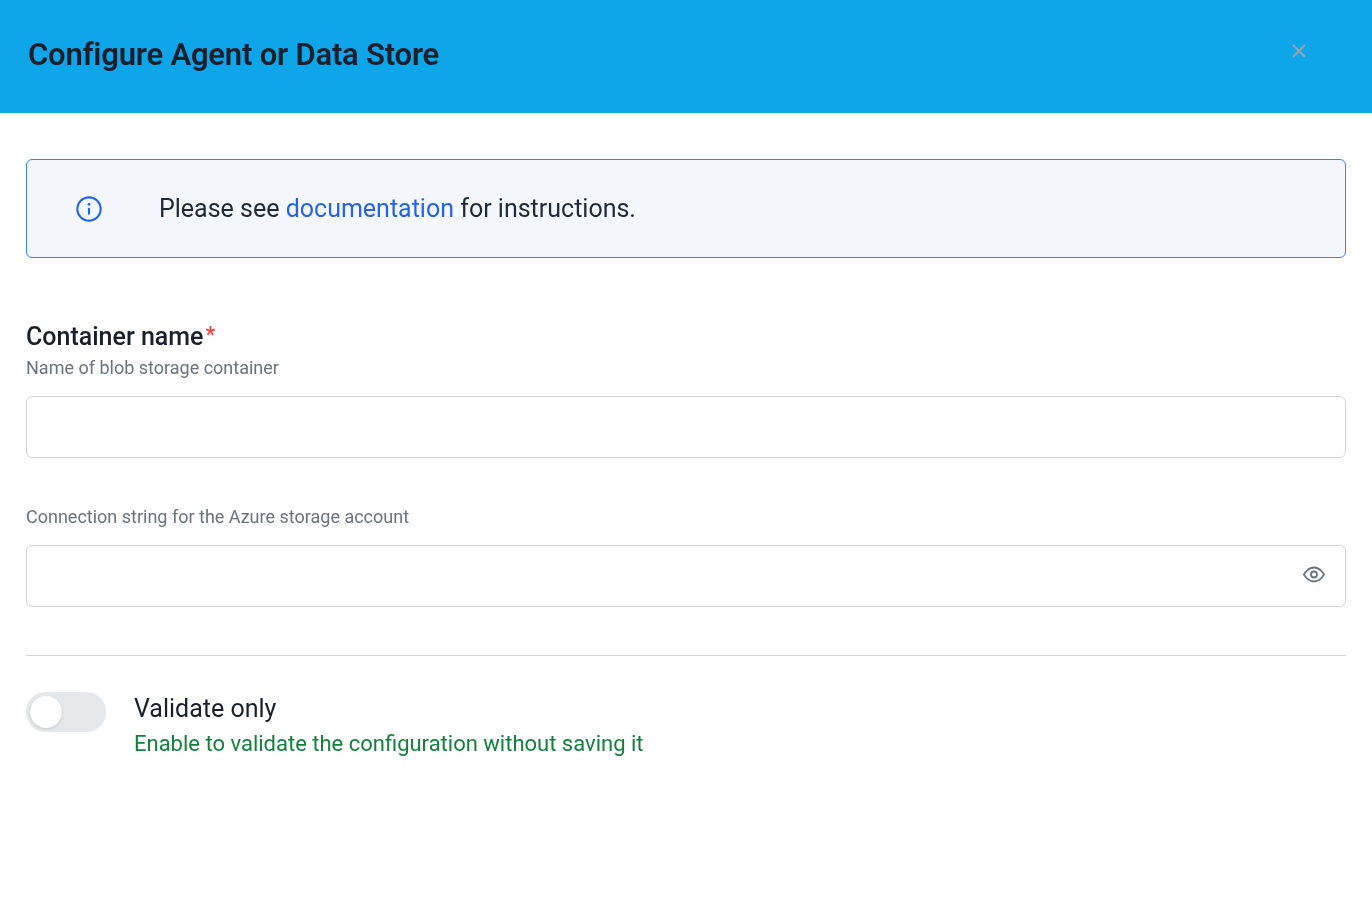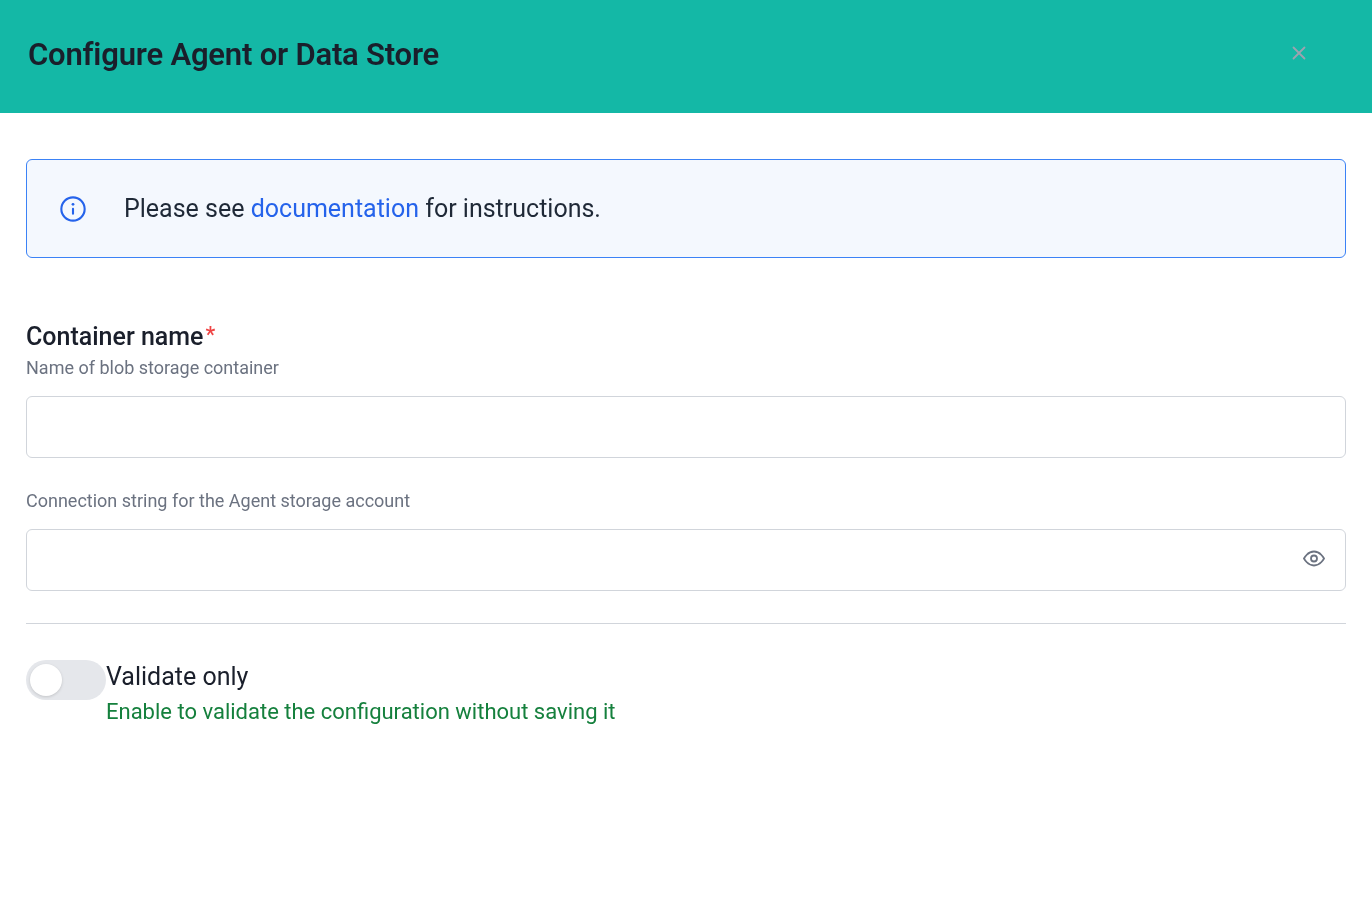--- a/index.html
+++ b/index.html
@@ -9,25 +9,25 @@
     }
     body {
       font-family: -apple-system, BlinkMacSystemFont, "Segoe UI", Roboto, Helvetica, Arial, sans-serif;
       background: #ffffff;
       color: #1f2937;
       width: 1372px;
       height: 898px;
       overflow: hidden;
     }
     .header {
-      background: #14b8a6;
+      background: #0ea5e9;
       padding: 36px 28px 40px 28px;
       display: flex;
       justify-content: space-between;
-      align-items: center;
+      align-items: flex-start;
     }
     .header-title {
       font-size: 31px;
       font-weight: 600;
       color: #1a1f2b;
       letter-spacing: -0.2px;
     }
     .close-btn {
       background: none;
       border: none;
@@ -45,24 +45,24 @@
       stroke: #9ca3af;
       stroke-width: 2;
     }
     .content {
       padding: 46px 26px 0 26px;
     }
     .info-banner {
       border: 1.5px solid #3b82f6;
       background: #f4f8fe;
       border-radius: 6px;
-      padding: 34px 32px;
-      display: flex;
-      align-items: center;
-      gap: 37px;
+      padding: 34px 48px;
+      display: flex;
+      align-items: center;
+      gap: 56px;
       margin-bottom: 64px;
     }
     .info-icon {
       width: 28px;
       height: 28px;
       flex-shrink: 0;
       display: flex;
       align-items: center;
       justify-content: center;
     }
@@ -72,21 +72,21 @@
     }
     .info-text {
       font-size: 25px;
       color: #1f2937;
     }
     .info-text a {
       color: #2563eb;
       text-decoration: none;
     }
     .form-group {
-      margin-bottom: 32px;
+      margin-bottom: 48px;
     }
     .field-label {
       font-size: 25px;
       font-weight: 500;
       color: #1a1f2b;
       display: block;
     }
     .required-star {
       color: #ef4444;
       font-size: 22px;
@@ -136,20 +136,21 @@
       stroke-width: 1.8;
     }
     .divider {
       border: none;
       border-top: 1px solid #d1d5db;
       margin: 0 0 36px 0;
     }
     .toggle-row {
       display: flex;
       align-items: flex-start;
+      gap: 28px;
     }
     .toggle {
       width: 80px;
       height: 40px;
       background: #e5e7eb;
       border-radius: 999px;
       position: relative;
       cursor: pointer;
       flex-shrink: 0;
       border: none;
@@ -211,21 +212,21 @@
     <label class="field-label">
       <span>Container name</span><span class="required-star">*</span>
     </label>
     <div class="field-help">Name of blob storage container</div>
     <div class="input-wrap">
       <input type="text" class="text-input" value="" style="">
     </div>
   </div>
 
   <div class="form-group">
-    <div class="field-help">Connection string for the Agent storage account</div>
+    <div class="field-help">Connection string for the Azure storage account</div>
     <div class="input-wrap">
       <input type="password" class="text-input input-with-icon" value="" style="">
       <button class="eye-btn">
         <span>
           <svg viewBox="0 0 24 24">
               <path d="M2 12s3.5-7 10-7 10 7 10 7-3.5 7-10 7S2 12 2 12z"></path>
               <circle cx="12" cy="12" r="3"></circle>
             </svg>
         </span>
       </button>

